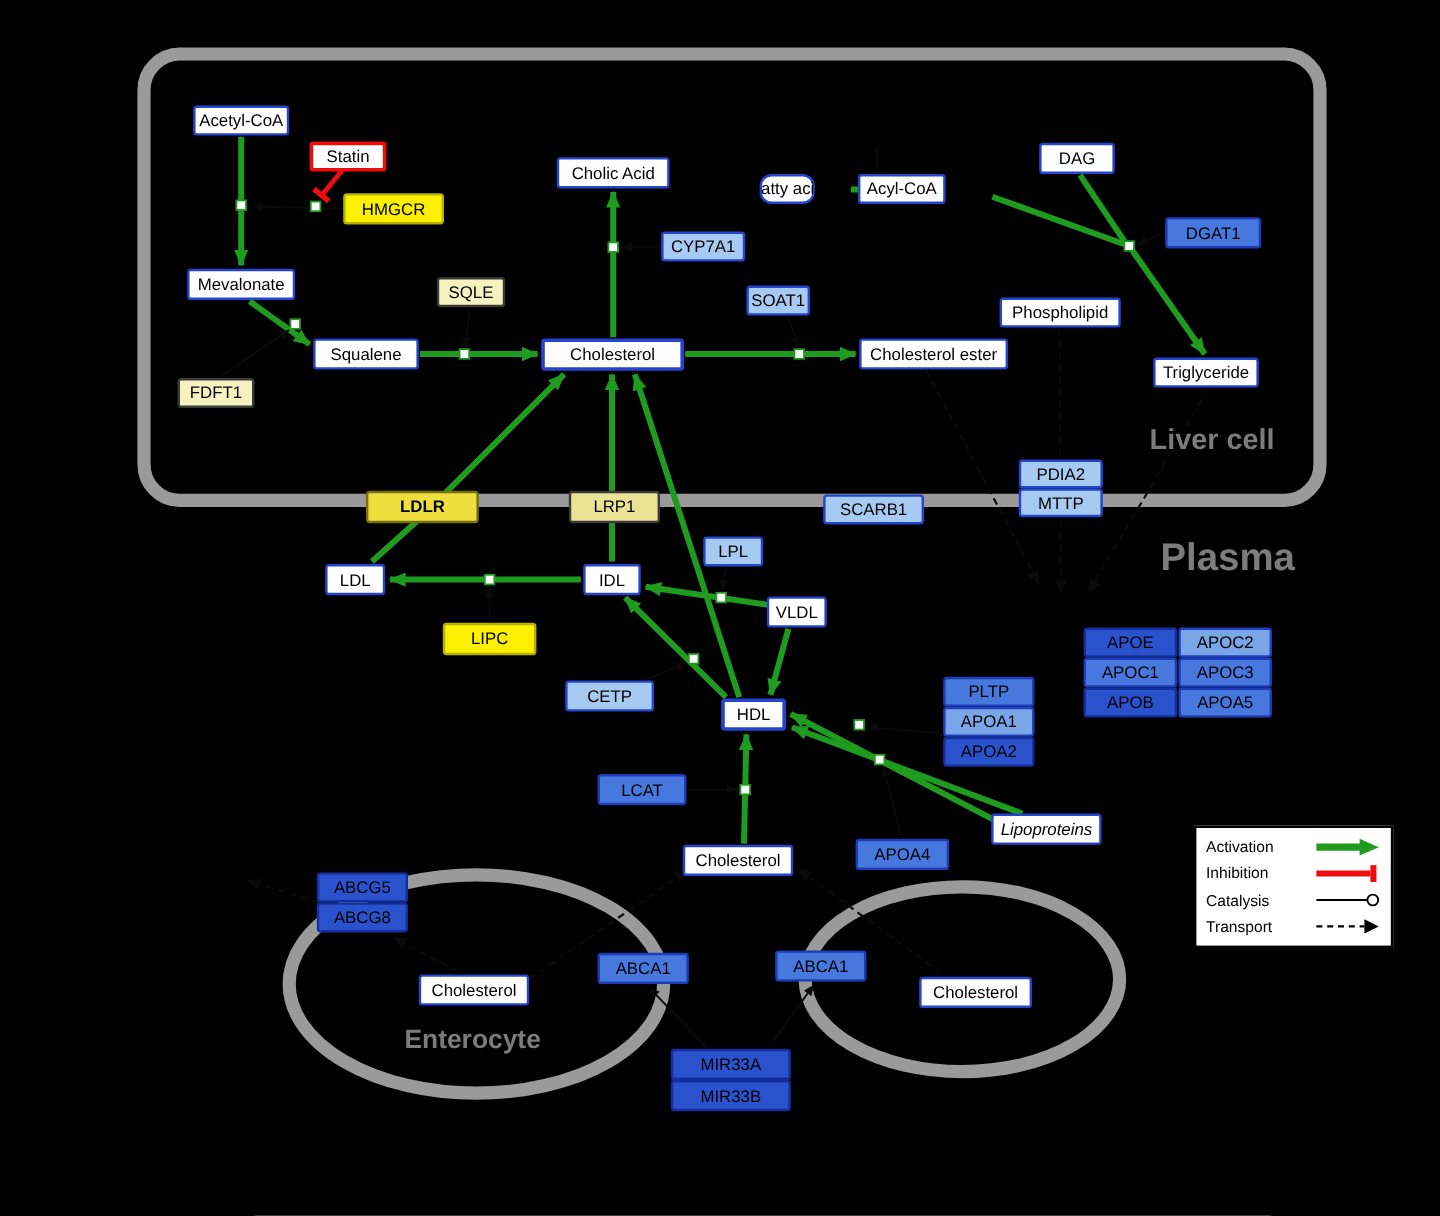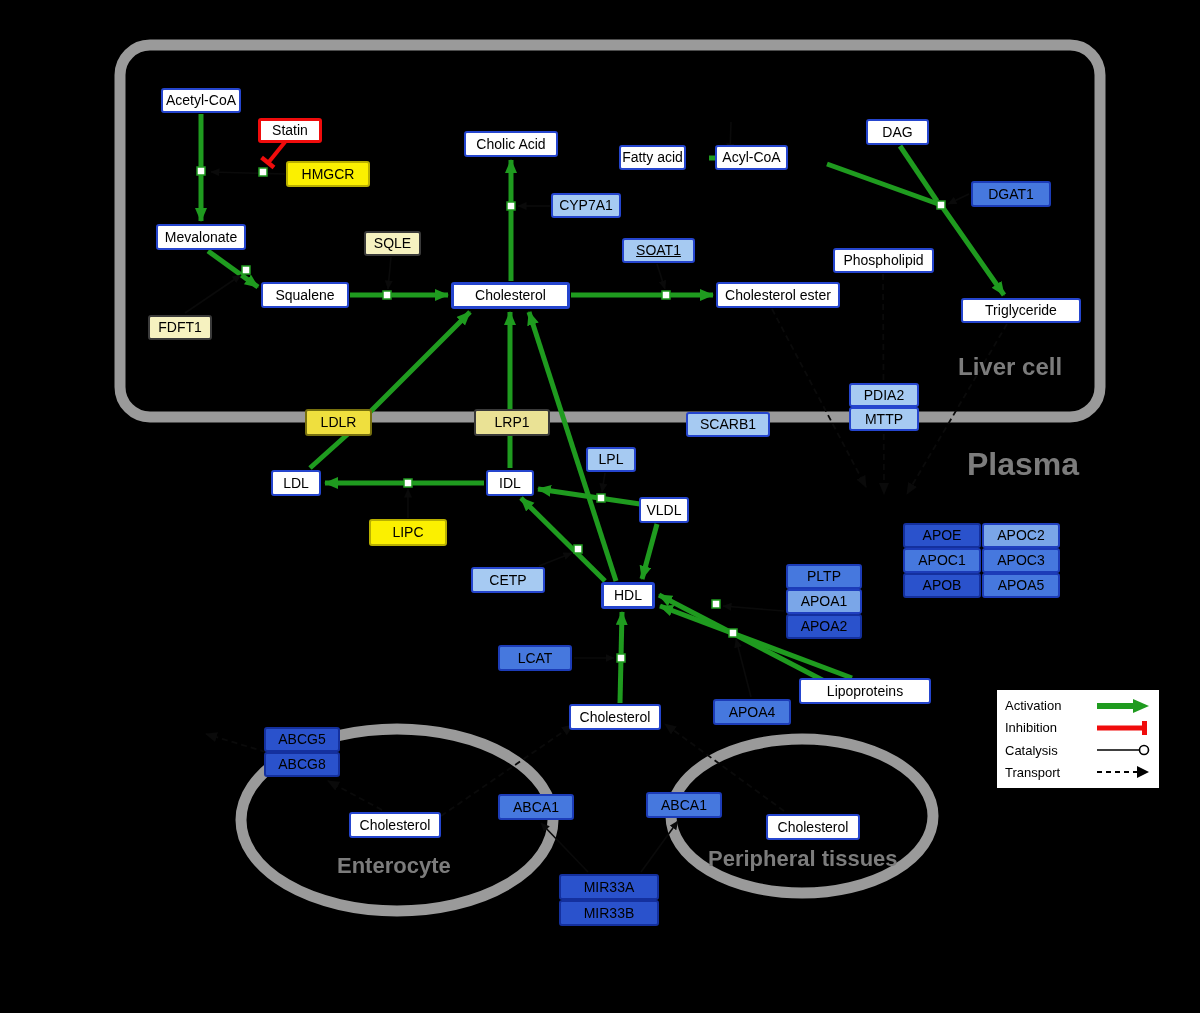--- a/index.html
+++ b/index.html
@@ -123,67 +123,66 @@
       <div class="node metab" style="left: 161px; top: 88px; width: 80px; height: 25px;">Acetyl-CoA</div>
       <div class="node statin" style="left: 258px; top: 118px; width: 64px; height: 25px;">Statin</div>
       <div class="node yellow" style="left: 286px; top: 161px; width: 84px; height: 26px;">HMGCR</div>
       <div class="node metab" style="left: 156px; top: 224px; width: 90px; height: 26px;">Mevalonate</div>
       <div class="node pale" style="left: 364px; top: 231px; width: 57px; height: 25px;">SQLE</div>
       <div class="node pale" style="left: 148px; top: 315px; width: 64px; height: 25px;">FDFT1</div>
       <div class="node metab" style="left: 261px; top: 282px; width: 88px; height: 26px;">Squalene</div>
       <div class="node metab strong" style="left: 451px; top: 282px; width: 119px; height: 27px;">Cholesterol</div>
       <div class="node metab" style="left: 464px; top: 131px; width: 94px; height: 26px;">Cholic Acid</div>
       <div class="node blue1" style="left: 551px; top: 193px; width: 70px; height: 25px;">CYP7A1</div>
-      <div class="node blue1" style="left: 622px; top: 238px; width: 73px; height: 25px; text-decoration: underline;">SOAT1</div>
+      <div class="node blue1" style="left: 622px; top: 238px; width: 53px; height: 25px;">SOAT1</div>
       <div class="node metab" style="left: 716px; top: 282px; width: 124px; height: 26px;">Cholesterol ester</div>
-      <div class="node metab" style="left: 619px; top: 145px; width: 67px; height: 25px;">Fatty acid</div>
+      <div class="node metab" style="left: 633px; top: 145px; width: 46px; height: 25px; border-radius: 10px;">Fatty acid</div>
       <div class="node metab" style="left: 715px; top: 145px; width: 73px; height: 25px;">Acyl-CoA</div>
       <div class="node metab" style="left: 866px; top: 119px; width: 63px; height: 26px;">DAG</div>
       <div class="node blue3" style="left: 971px; top: 181px; width: 80px; height: 26px;">DGAT1</div>
       <div class="node metab" style="left: 833px; top: 248px; width: 101px; height: 25px;">Phospholipid</div>
-      <div class="node metab" style="left: 961px; top: 298px; width: 120px; height: 25px;">Triglyceride</div>
+      <div class="node metab" style="left: 961px; top: 298px; width: 88px; height: 25px;">Triglyceride</div>
       <div class="node blue1" style="left: 849px; top: 383px; width: 70px; height: 24px;">PDIA2</div>
       <div class="node blue1" style="left: 849px; top: 407px; width: 70px; height: 24px;">MTTP</div>
-      <div class="node yellow2" style="left: 305px; top: 409px; width: 67px; height: 27px;">LDLR</div>
+      <div class="node yellow2" style="left: 305px; top: 409px; width: 94px; height: 27px; font-weight: bold;">LDLR</div>
       <div class="node pale2" style="left: 474px; top: 409px; width: 76px; height: 27px;">LRP1</div>
       <div class="node blue1" style="left: 686px; top: 412px; width: 84px; height: 25px;">SCARB1</div>
       <div class="node metab" style="left: 271px; top: 470px; width: 50px; height: 26px;">LDL</div>
       <div class="node metab" style="left: 486px; top: 470px; width: 48px; height: 26px;">IDL</div>
       <div class="node yellow" style="left: 369px; top: 519px; width: 78px; height: 27px;">LIPC</div>
       <div class="node blue1" style="left: 586px; top: 447px; width: 50px; height: 25px;">LPL</div>
       <div class="node metab" style="left: 639px; top: 497px; width: 50px; height: 26px;">VLDL</div>
       <div class="node blue1" style="left: 471px; top: 567px; width: 74px; height: 26px;">CETP</div>
       <div class="node metab strong" style="left: 601px; top: 582px; width: 54px; height: 27px;">HDL</div>
       <div class="node blue3" style="left: 498px; top: 645px; width: 74px; height: 26px;">LCAT</div>
       <div class="node blue3" style="left: 786px; top: 564px; width: 76px; height: 25px;">PLTP</div>
       <div class="node blue2" style="left: 786px; top: 589px; width: 76px; height: 25px;">APOA1</div>
       <div class="node blue4" style="left: 786px; top: 614px; width: 76px; height: 25px;">APOA2</div>
       <div class="node blue3" style="left: 713px; top: 699px; width: 78px; height: 26px;">APOA4</div>
-      <div class="node metab" style="left: 799px; top: 678px; width: 132px; height: 26px;">Lipoproteins</div>
+      <div class="node metab" style="left: 826px; top: 678px; width: 92px; height: 26px; font-style: italic;">Lipoproteins</div>
       <div class="node blue4" style="left: 903px; top: 523px; width: 78px; height: 25px;">APOE</div>
       <div class="node blue2" style="left: 982px; top: 523px; width: 78px; height: 25px;">APOC2</div>
       <div class="node blue3" style="left: 903px; top: 548px; width: 78px; height: 25px;">APOC1</div>
       <div class="node blue3" style="left: 982px; top: 548px; width: 78px; height: 25px;">APOC3</div>
       <div class="node blue4" style="left: 903px; top: 573px; width: 78px; height: 25px;">APOB</div>
       <div class="node blue3" style="left: 982px; top: 573px; width: 78px; height: 25px;">APOA5</div>
       <div class="node metab" style="left: 569px; top: 704px; width: 92px; height: 26px;">Cholesterol</div>
       <div class="node blue4" style="left: 264px; top: 727px; width: 76px; height: 25px;">ABCG5</div>
       <div class="node blue4" style="left: 264px; top: 752px; width: 76px; height: 25px;">ABCG8</div>
       <div class="node metab" style="left: 349px; top: 812px; width: 92px; height: 26px;">Cholesterol</div>
       <div class="node blue3" style="left: 498px; top: 794px; width: 76px; height: 26px;">ABCA1</div>
       <div class="node blue3" style="left: 646px; top: 792px; width: 76px; height: 26px;">ABCA1</div>
       <div class="node metab" style="left: 766px; top: 814px; width: 94px; height: 26px;">Cholesterol</div>
       <div class="node blue4" style="left: 559px; top: 874px; width: 100px; height: 26px;">MIR33A</div>
       <div class="node blue4" style="left: 559px; top: 900px; width: 100px; height: 26px;">MIR33B</div>
     </div>
 
   <div class="comp-label" id="lbl-liver">Liver cell</div>
   <div class="comp-label" id="lbl-plasma">Plasma</div>
   <div class="comp-label" id="lbl-enterocyte">Enterocyte</div>
-  <div class="comp-label" id="lbl-peripheral">Peripheral tissues</div>
 
   <div id="legend">
     <div class="legend-row">
       <span class="legend-label">Activation</span>
       <svg width="56" height="16">
         <line x1="2" y1="8" x2="40" y2="8" stroke="#1f9b1f" stroke-width="6"></line>
         <polygon points="38,1 54,8 38,15" fill="#1f9b1f"></polygon>
       </svg>
     </div>
     <div class="legend-row">

